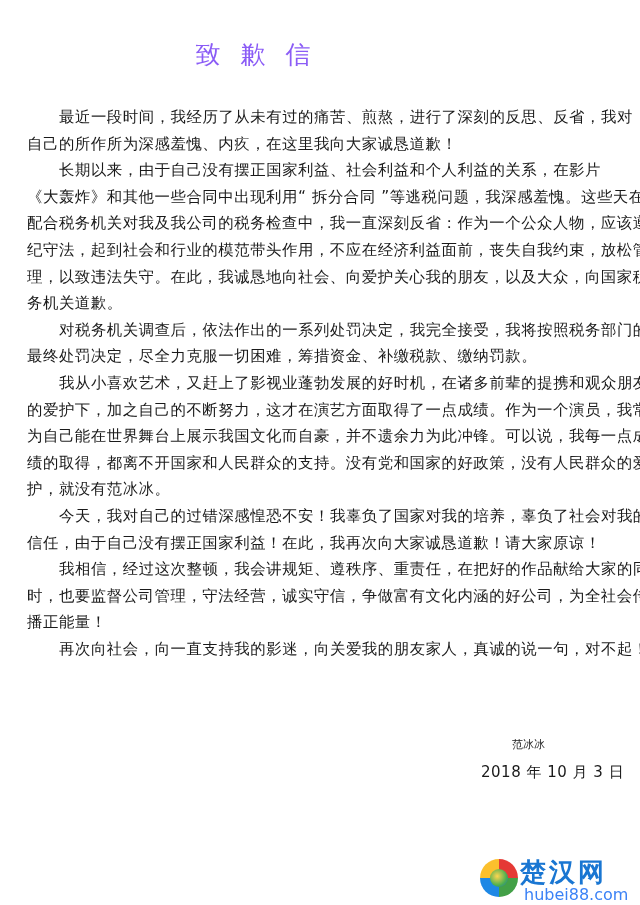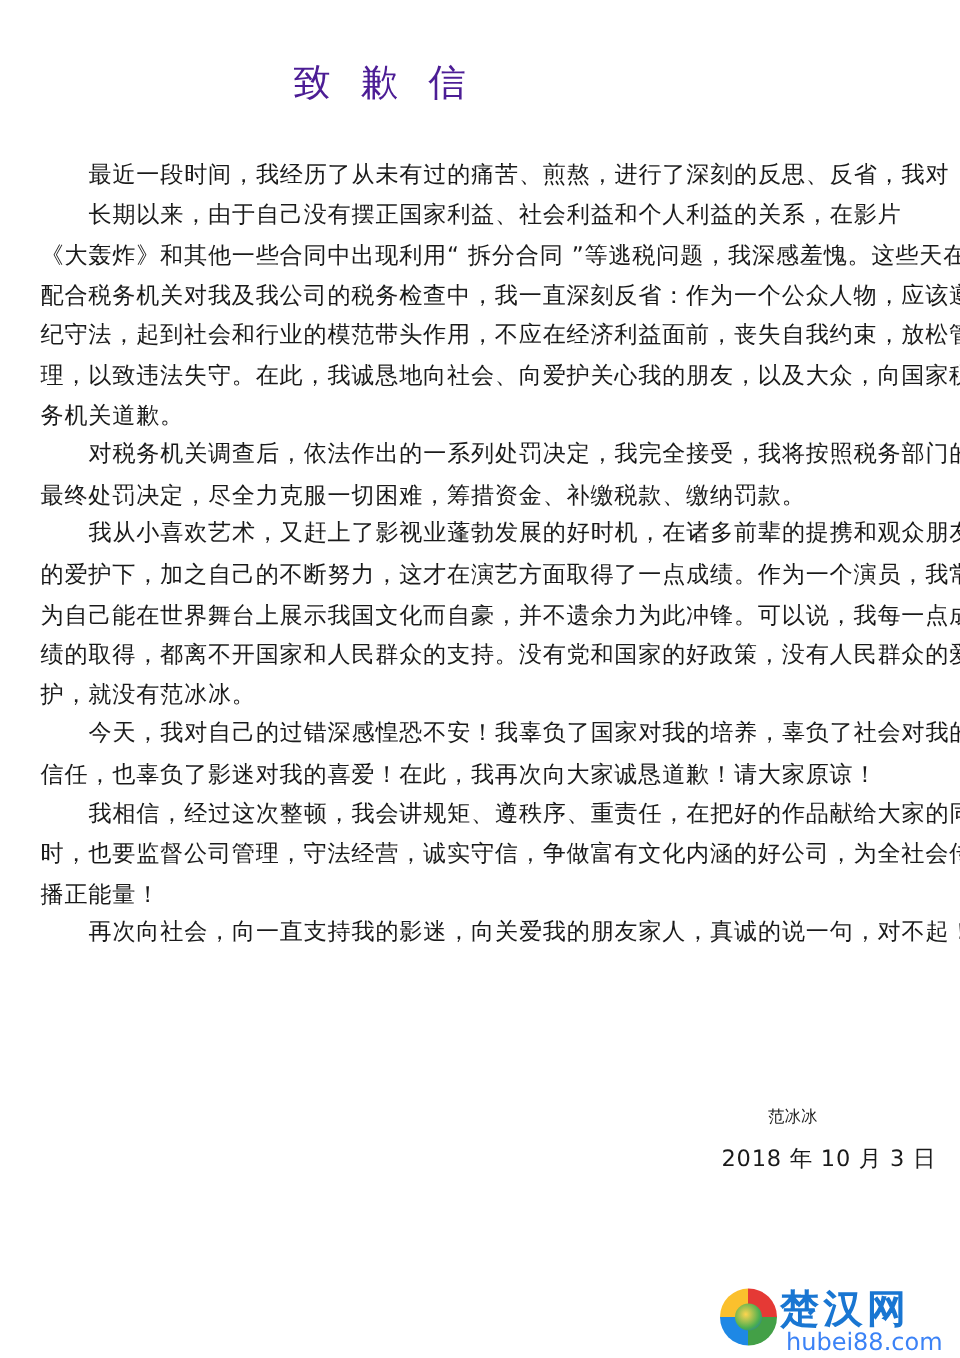--- a/index.html
+++ b/index.html
@@ -1,19 +1,19 @@
 <!DOCTYPE html>
 <html><head>
 <meta charset="utf-8">
 <style>
   html, body { margin:0; padding:0; background:#ffffff; }
   body { width:640px; height:905px; position:relative; overflow:hidden;
          font-family:"DejaVu Sans","Liberation Sans",sans-serif; color:#1a1a1a; }
   .title { position:absolute; top:38px; left:0; width:506px; text-align:center;
-           font-size:25px; letter-spacing:20px; text-indent:20px; font-family:"DejaVu Serif","Liberation Serif",serif; color:#4c1d95; }
+           font-size:25px; letter-spacing:20px; text-indent:20px; font-family:"DejaVu Serif","Liberation Serif",serif; color:#8b5cf6; }
   .body { position:absolute; top:104px; left:27px; width:590px; }
   .line { height:26.6px; line-height:26.6px; font-size:15.4px; white-space:nowrap; letter-spacing:0.55px; }
   .indent { padding-left:32px;font-family:Liberation Serif, serif; }
   .sign { position:absolute; left:512px; top:737px; font-size:11px; }
   .date { position:absolute; left:481px; top:763px; font-size:15px; letter-spacing:0.5px; }
   .wm { position:absolute; left:480px; top:855px; width:160px; height:50px; }
   .wm-logo { position:absolute; left:0; top:4px; width:38px; height:38px; border-radius:50%;
              background: conic-gradient(#e53935 0 25%, #43a047 25% 50%, #1e88e5 50% 75%, #fbc02d 75% 100%); }
   .wm-logo::after { content:""; position:absolute; left:10px; top:10px; width:18px; height:18px; border-radius:50%;
              background: radial-gradient(circle at 40% 40%, #ffd54f, #4caf50 60%, #1565c0); }
@@ -21,39 +21,40 @@
   .wm-en { position:absolute; left:44px; top:30px; font-size:16px; color:#3b82f6; }
 </style>
 </head>
 <body>
 
 <div class="title">致歉信</div>
 
 <div class="body">
 
   <div class="line indent">最近一段时间，我经历了从未有过的痛苦、煎熬，进行了深刻的反思、反省，我对</div>
+  <div class="line">自己的所作所为深感羞愧、内疚，在这里我向大家诚恳道歉！</div>
 
   <div class="line indent">长期以来，由于自己没有摆正国家利益、社会利益和个人利益的关系，在影片</div>
   <div class="line">《大轰炸》和其他一些合同中出现利用“ 拆分合同 ”等逃税问题，我深感羞愧。这些天在</div>
   <div class="line">配合税务机关对我及我公司的税务检查中，我一直深刻反省：作为一个公众人物，应该遵</div>
   <div class="line">纪守法，起到社会和行业的模范带头作用，不应在经济利益面前，丧失自我约束，放松管</div>
   <div class="line">理，以致违法失守。在此，我诚恳地向社会、向爱护关心我的朋友，以及大众，向国家税</div>
   <div class="line">务机关道歉。</div>
 
   <div class="line indent">对税务机关调查后，依法作出的一系列处罚决定，我完全接受，我将按照税务部门的</div>
   <div class="line">最终处罚决定，尽全力克服一切困难，筹措资金、补缴税款、缴纳罚款。</div>
 
   <div class="line indent">我从小喜欢艺术，又赶上了影视业蓬勃发展的好时机，在诸多前辈的提携和观众朋友</div>
   <div class="line">的爱护下，加之自己的不断努力，这才在演艺方面取得了一点成绩。作为一个演员，我常</div>
   <div class="line">为自己能在世界舞台上展示我国文化而自豪，并不遗余力为此冲锋。可以说，我每一点成</div>
   <div class="line">绩的取得，都离不开国家和人民群众的支持。没有党和国家的好政策，没有人民群众的爱</div>
   <div class="line">护，就没有范冰冰。</div>
 
   <div class="line indent">今天，我对自己的过错深感惶恐不安！我辜负了国家对我的培养，辜负了社会对我的</div>
-  <div class="line">信任，也辜负了影迷对我的喜爱！在此，我再次向大家诚恳道歉！请大家原谅！</div>
+  <div class="line">信任，由于自己没有摆正国家利益！在此，我再次向大家诚恳道歉！请大家原谅！</div>
 
   <div class="line indent">我相信，经过这次整顿，我会讲规矩、遵秩序、重责任，在把好的作品献给大家的同</div>
   <div class="line">时，也要监督公司管理，守法经营，诚实守信，争做富有文化内涵的好公司，为全社会传</div>
   <div class="line">播正能量！</div>
 
   <div class="line indent">再次向社会，向一直支持我的影迷，向关爱我的朋友家人，真诚的说一句，对不起！</div>
 </div>
 
 <div class="sign">范冰冰</div>
 <div class="date">2018 年 10 月 3 日</div>

